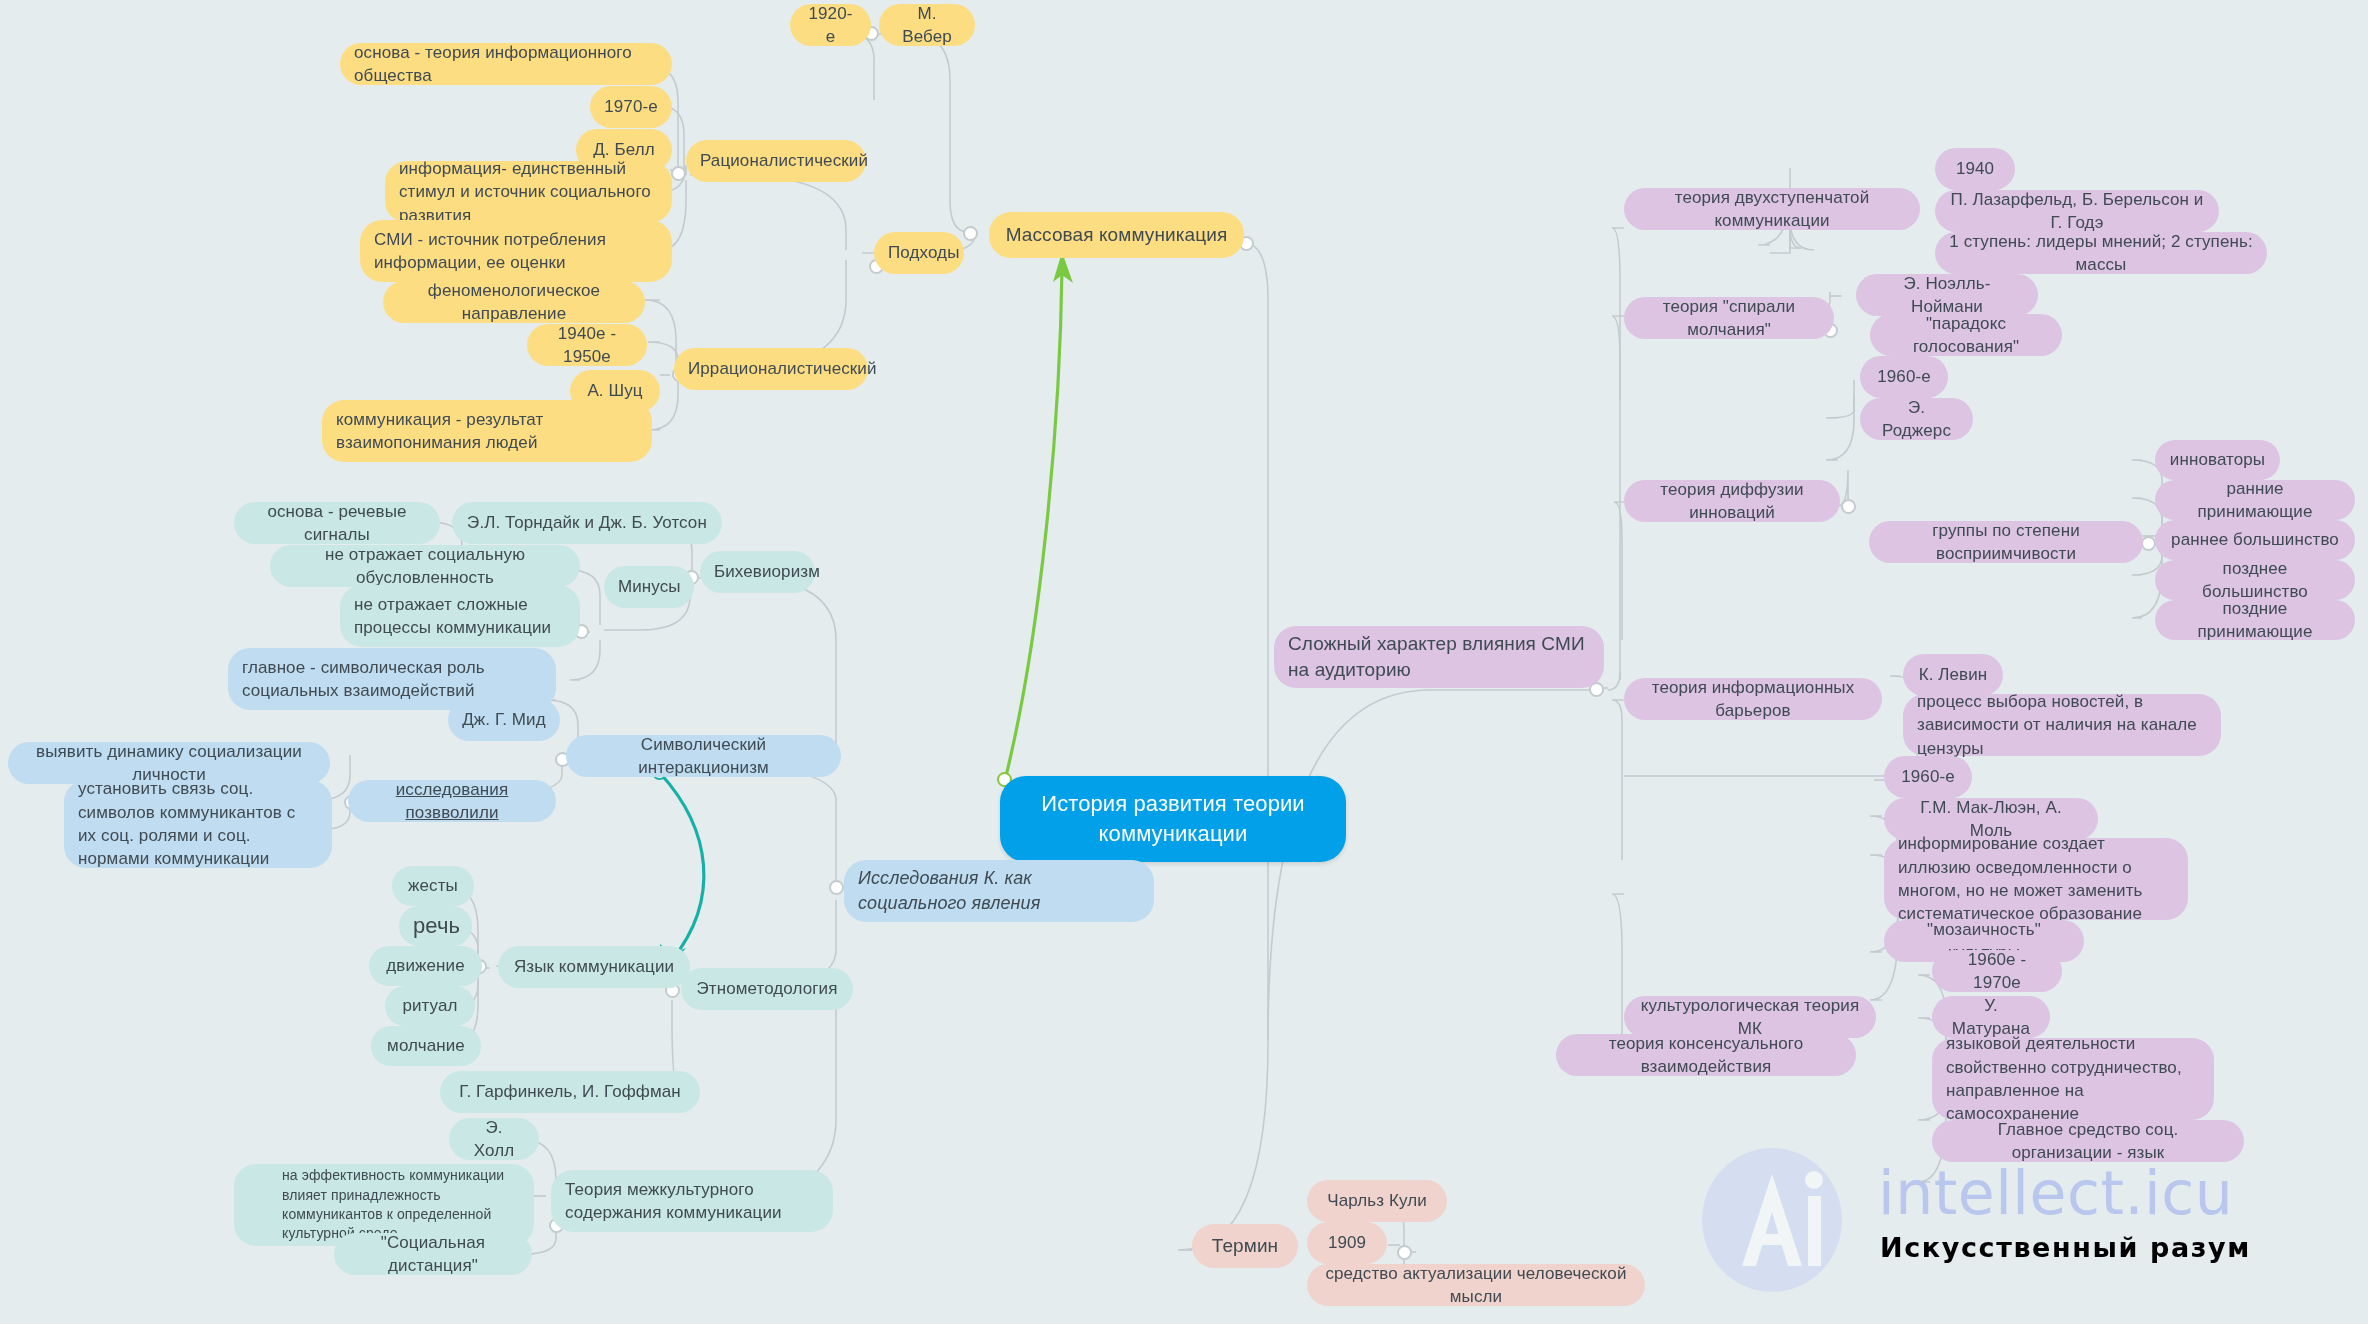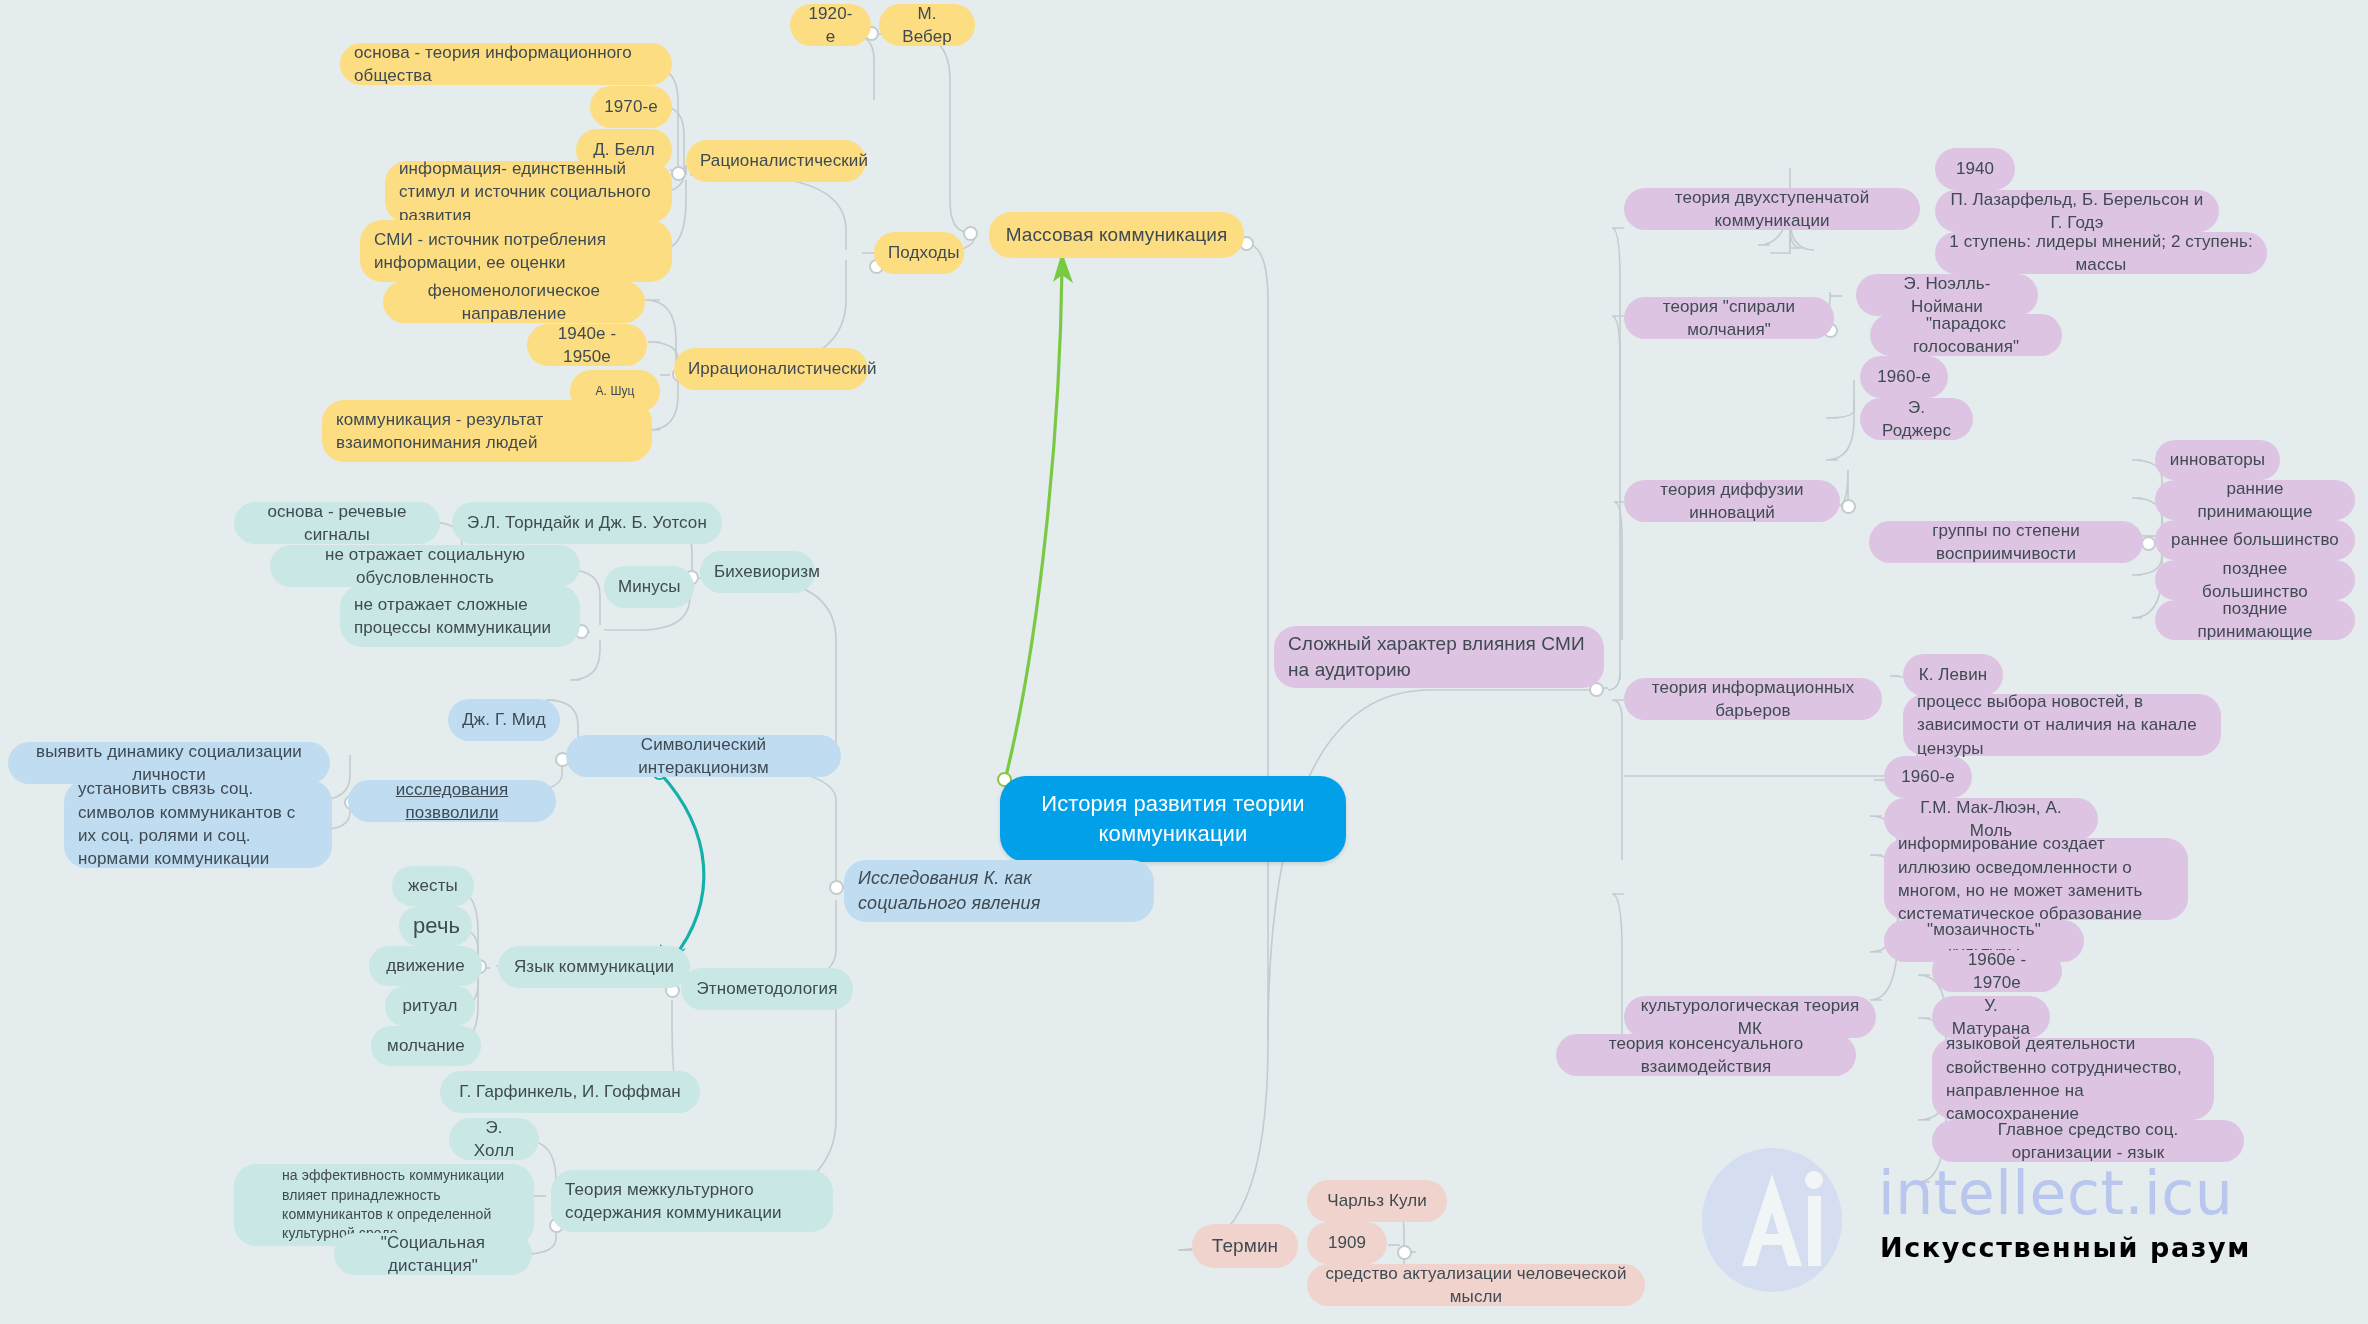--- a/index.html
+++ b/index.html
@@ -252,21 +252,21 @@
 
   <div class="node c-yellow center-txt" style="left:674px;top:348px;width:194px;height:42px;font-size:17px;justify-content:center;">
     <span>Иррационалистический</span>
   </div>
   <div class="node c-yellow center-txt" style="left:383px;top:281px;width:262px;height:42px;font-size:17px;justify-content:center;">
     <span>феноменологическое направление</span>
   </div>
   <div class="node c-yellow center-txt" style="left:527px;top:324px;width:120px;height:42px;font-size:17px;justify-content:center;">
     <span>1940е - 1950е</span>
   </div>
-  <div class="node c-yellow center-txt" style="left:570px;top:370px;width:90px;height:42px;font-size:12px;justify-content:center;">
+  <div class="node c-yellow center-txt" style="left:570px;top:370px;width:90px;height:42px;font-size:17px;justify-content:center;">
     <span>А. Шуц</span>
   </div>
   <div class="node c-yellow" style="left:322px;top:400px;width:330px;height:62px;font-size:17px;">
     <span>коммуникация - результат взаимопонимания людей</span>
   </div>
 
   <div class="node c-ltblue italic" style="left:844px;top:860px;width:310px;height:62px;font-size:18px;">
     <span>Исследования К. как социального явления</span>
   </div>
 
@@ -284,20 +284,23 @@
   </div>
   <div class="node c-teal center-txt" style="left:270px;top:545px;width:310px;height:42px;font-size:17px;justify-content:center;">
     <span>не отражает социальную обусловленность</span>
   </div>
   <div class="node c-teal" style="left:340px;top:585px;width:240px;height:62px;font-size:17px;">
     <span>не отражает сложные процессы коммуникации</span>
   </div>
 
   <div class="node c-ltblue center-txt" style="left:566px;top:735px;width:275px;height:42px;font-size:17px;justify-content:center;">
     <span>Символический интеракционизм</span>
+  </div>
+  <div class="node c-ltblue" style="left:228px;top:648px;width:328px;height:62px;font-size:17px;">
+    <span>главное - символическая роль социальных взаимодействий</span>
   </div>
   <div class="node c-ltblue center-txt" style="left:448px;top:699px;width:112px;height:42px;font-size:17px;justify-content:center;">
     <span>Дж. Г. Мид</span>
   </div>
   <div class="node c-ltblue center-txt" style="left:348px;top:780px;width:208px;height:42px;font-size:17px;justify-content:center;text-decoration:underline;">
     <span>исследования позвволили</span>
   </div>
   <div class="node c-ltblue center-txt" style="left:8px;top:742px;width:322px;height:42px;font-size:17px;justify-content:center;">
     <span>выявить динамику социализации личности</span>
   </div>

